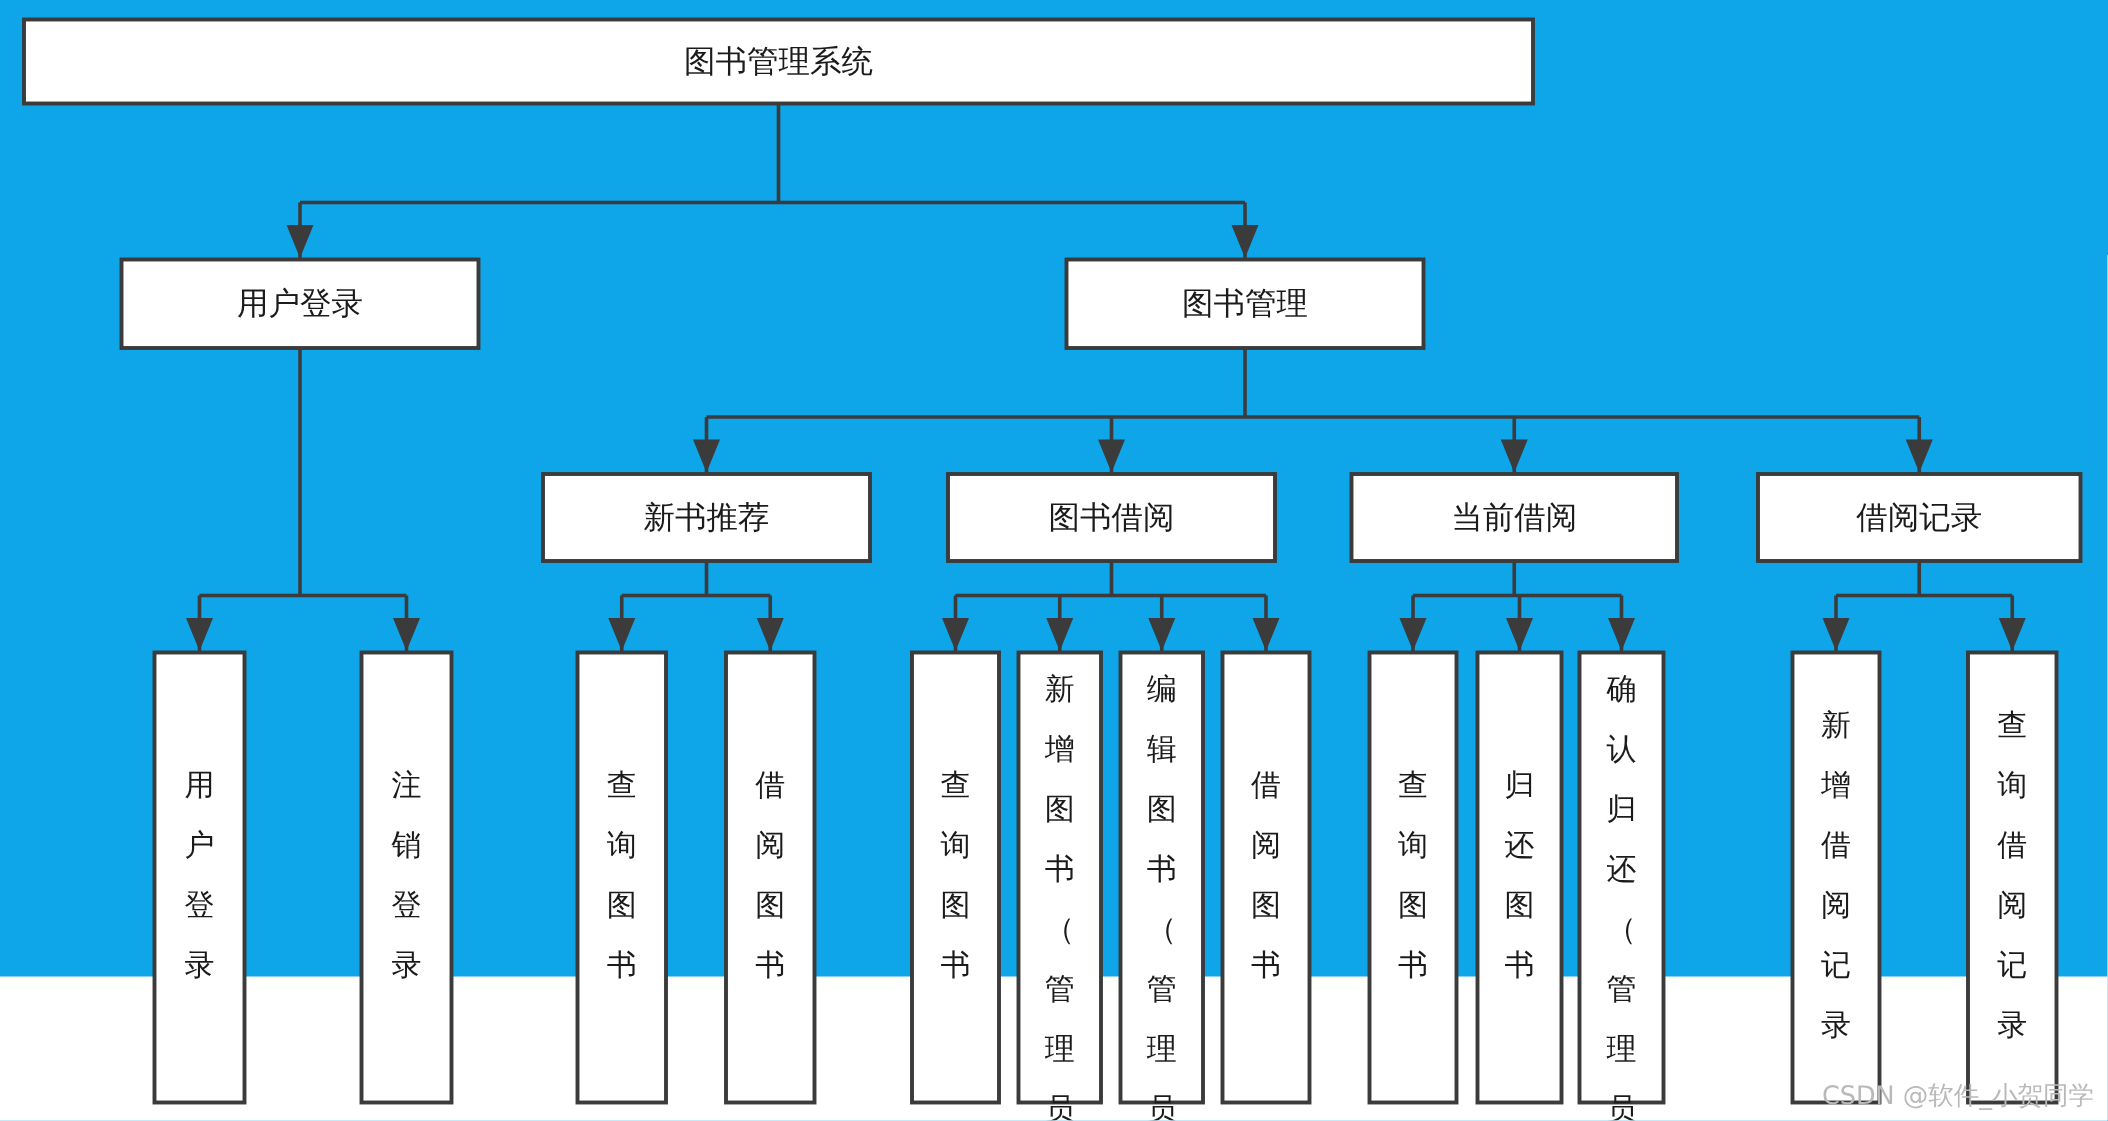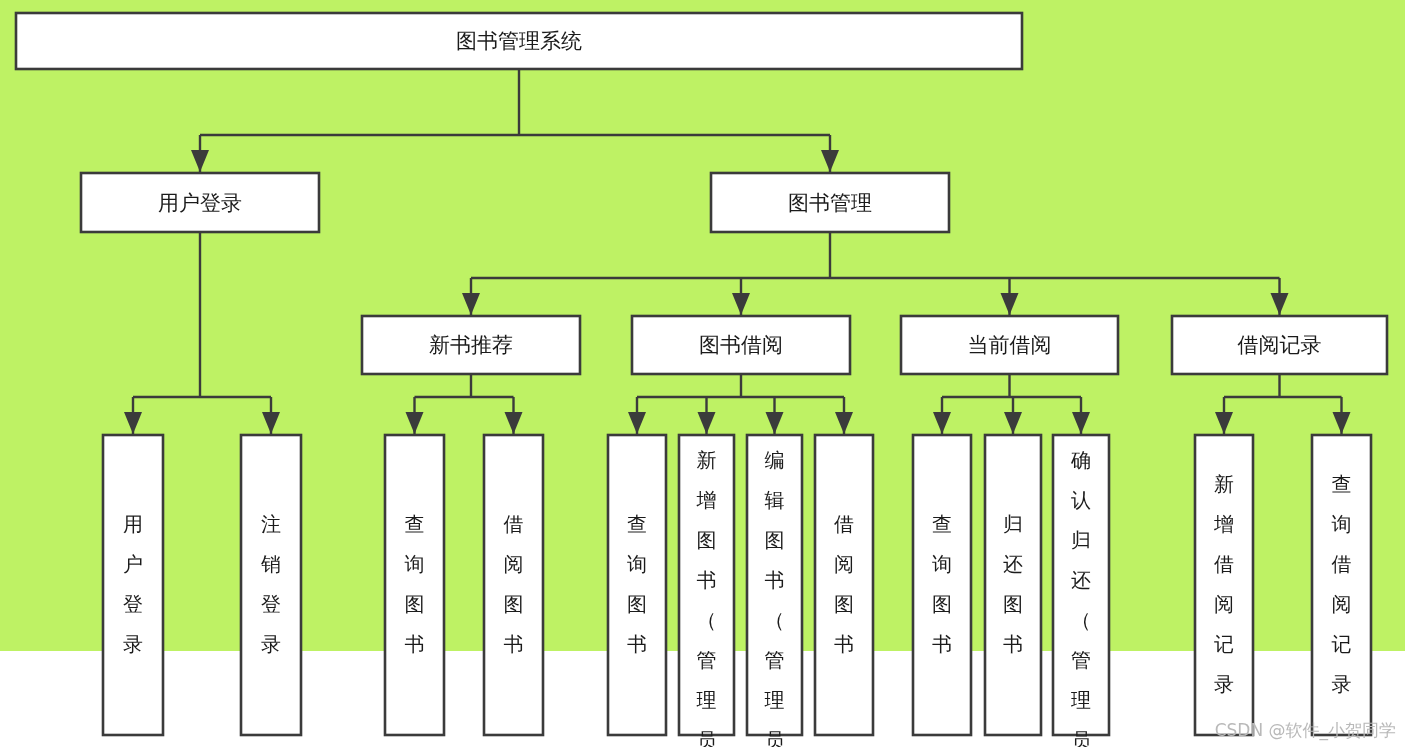--- a/index.html
+++ b/index.html
@@ -11,21 +11,21 @@
   body {
     width: 1405px;
     height: 747px;
     overflow: hidden;
     font-family: "DejaVu Sans", "Liberation Sans", sans-serif;
   }
   #diagram-root {
     position: relative;
     width: 1405px;
     height: 651px;
-    background: #bef264;
+    background: #0ea5e9;
   }
   svg#diagram-svg {
     position: absolute;
     top: 0;
     left: 0;
     width: 1405px;
     height: 747px;
     display: block;
   }
   .node-box {

